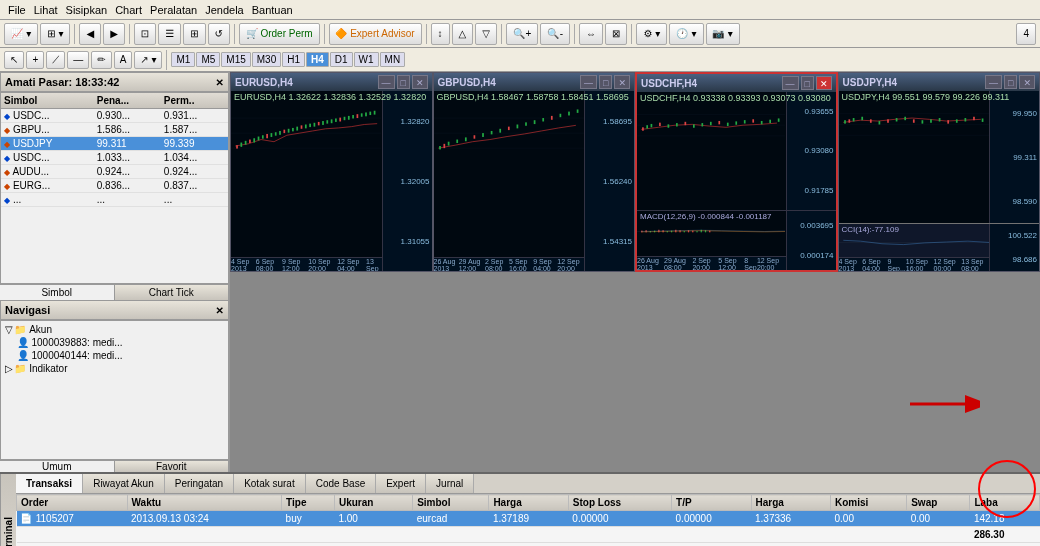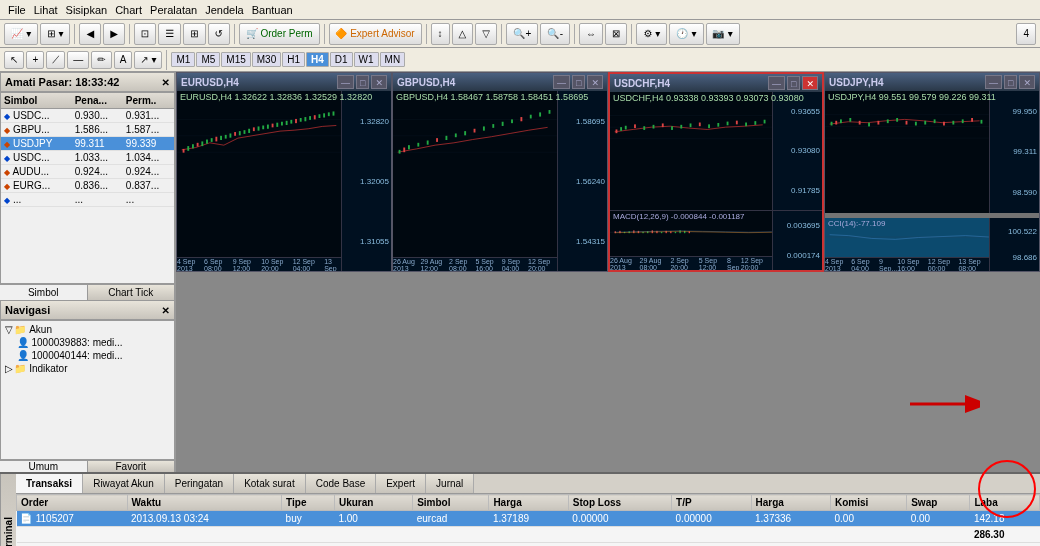--- a/index.html
+++ b/index.html
@@ -20,21 +20,21 @@
     .tf-btn.active { background: #4a90d9; color: white; font-weight: bold; }
 
     
     .toolbar2 { background: #f0ece0; border-bottom: 1px solid #999; display: flex; align-items: center; height: 24px; padding: 1px 4px; gap: 2px; }
     .tb2-btn { background: linear-gradient(to bottom, #fff, #ddd); border: 1px solid #aaa; border-radius: 2px; padding: 1px 5px; font-size: 10px; cursor: pointer; height: 18px; }
 
     
     .main-area { display: flex; height: 400px; }
 
     
-    .left-panel { width: 176px; display: flex; flex-direction: column; background: #d4d0c8; border-right: 1px solid #999; flex-shrink: 0; }
+    .left-panel { width: 230px; display: flex; flex-direction: column; background: #d4d0c8; border-right: 1px solid #999; flex-shrink: 0; }
 
     .panel-header { background: linear-gradient(to bottom, #e8e4da, #c8c4bc); border: 1px solid #999; padding: 2px 4px; display: flex; justify-content: space-between; align-items: center; font-size: 11px; font-weight: bold; height: 20px; }
     .panel-close { cursor: pointer; font-size: 10px; }
 
     .market-watch { flex: 1; border: 1px solid #999; background: #f0f0f0; overflow: hidden; }
     .mw-table { width: 100%; border-collapse: collapse; font-size: 10px; }
     .mw-table th { background: linear-gradient(to bottom, #e0dcd4, #c8c4bc); border-bottom: 1px solid #999; padding: 2px 3px; text-align: left; }
     .mw-table td { padding: 1px 3px; border-bottom: 1px solid #e0e0e0; }
     .mw-table tr.selected { background: #4a90d9; color: white; }
     .diamond { color: #cc4400; font-size: 8px; }
@@ -81,21 +81,21 @@
     .term-tab { padding: 2px 10px; font-size: 10px; cursor: pointer; background: linear-gradient(to bottom, #e8e4da, #c8c4bc); border-right: 1px solid #aaa; display: flex; align-items: center; }
     .term-tab.active { background: #f5f5f5; border-bottom: none; font-weight: bold; }
     .terminal-table-wrapper { flex: 1; overflow: auto; }
     .terminal-table { width: 100%; border-collapse: collapse; font-size: 10px; }
     .terminal-table th { background: linear-gradient(to bottom, #e0dcd4, #c8c4bc); border: 1px solid #bbb; padding: 2px 4px; text-align: left; position: sticky; top: 0; }
     .terminal-table td { padding: 2px 4px; border-bottom: 1px solid #ddd; }
     .terminal-table tr.selected-row { background: #4a90d9; color: white; }
     .terminal-table tr.selected-row td { color: white; }
 
     
-    .cci-panel { height: 58px; background: #0c4a6e; border-top: 5px solid #737373; position: relative; flex-shrink: 0; }
+    .cci-panel { height: 48px; background: #0f172a; border-top: 1px solid #737373; position: relative; flex-shrink: 0; }
 
     .terminal-side { writing-mode: vertical-lr; text-orientation: mixed; transform: rotate(180deg); background: linear-gradient(to bottom, #e0dcd4, #c8c4bc); border-right: 1px solid #999; padding: 4px 2px; font-size: 10px; font-weight: bold; display: flex; align-items: center; justify-content: center; width: 16px; cursor: pointer; }
   </style>
 </head>
 <body>
 
 <div class="menu-bar">
   <span class="menu-item">File</span>
   <span class="menu-item">Lihat</span>
   <span class="menu-item">Sisipkan</span>

